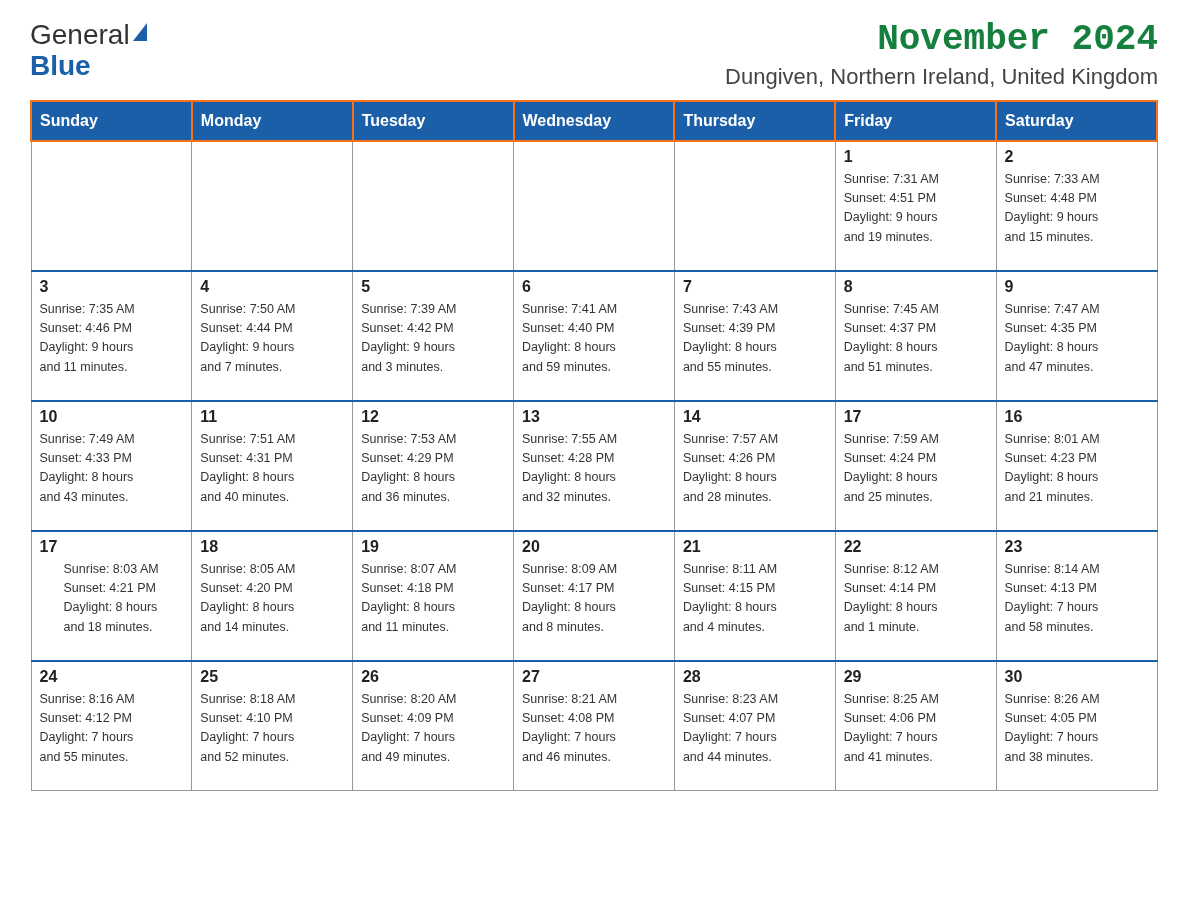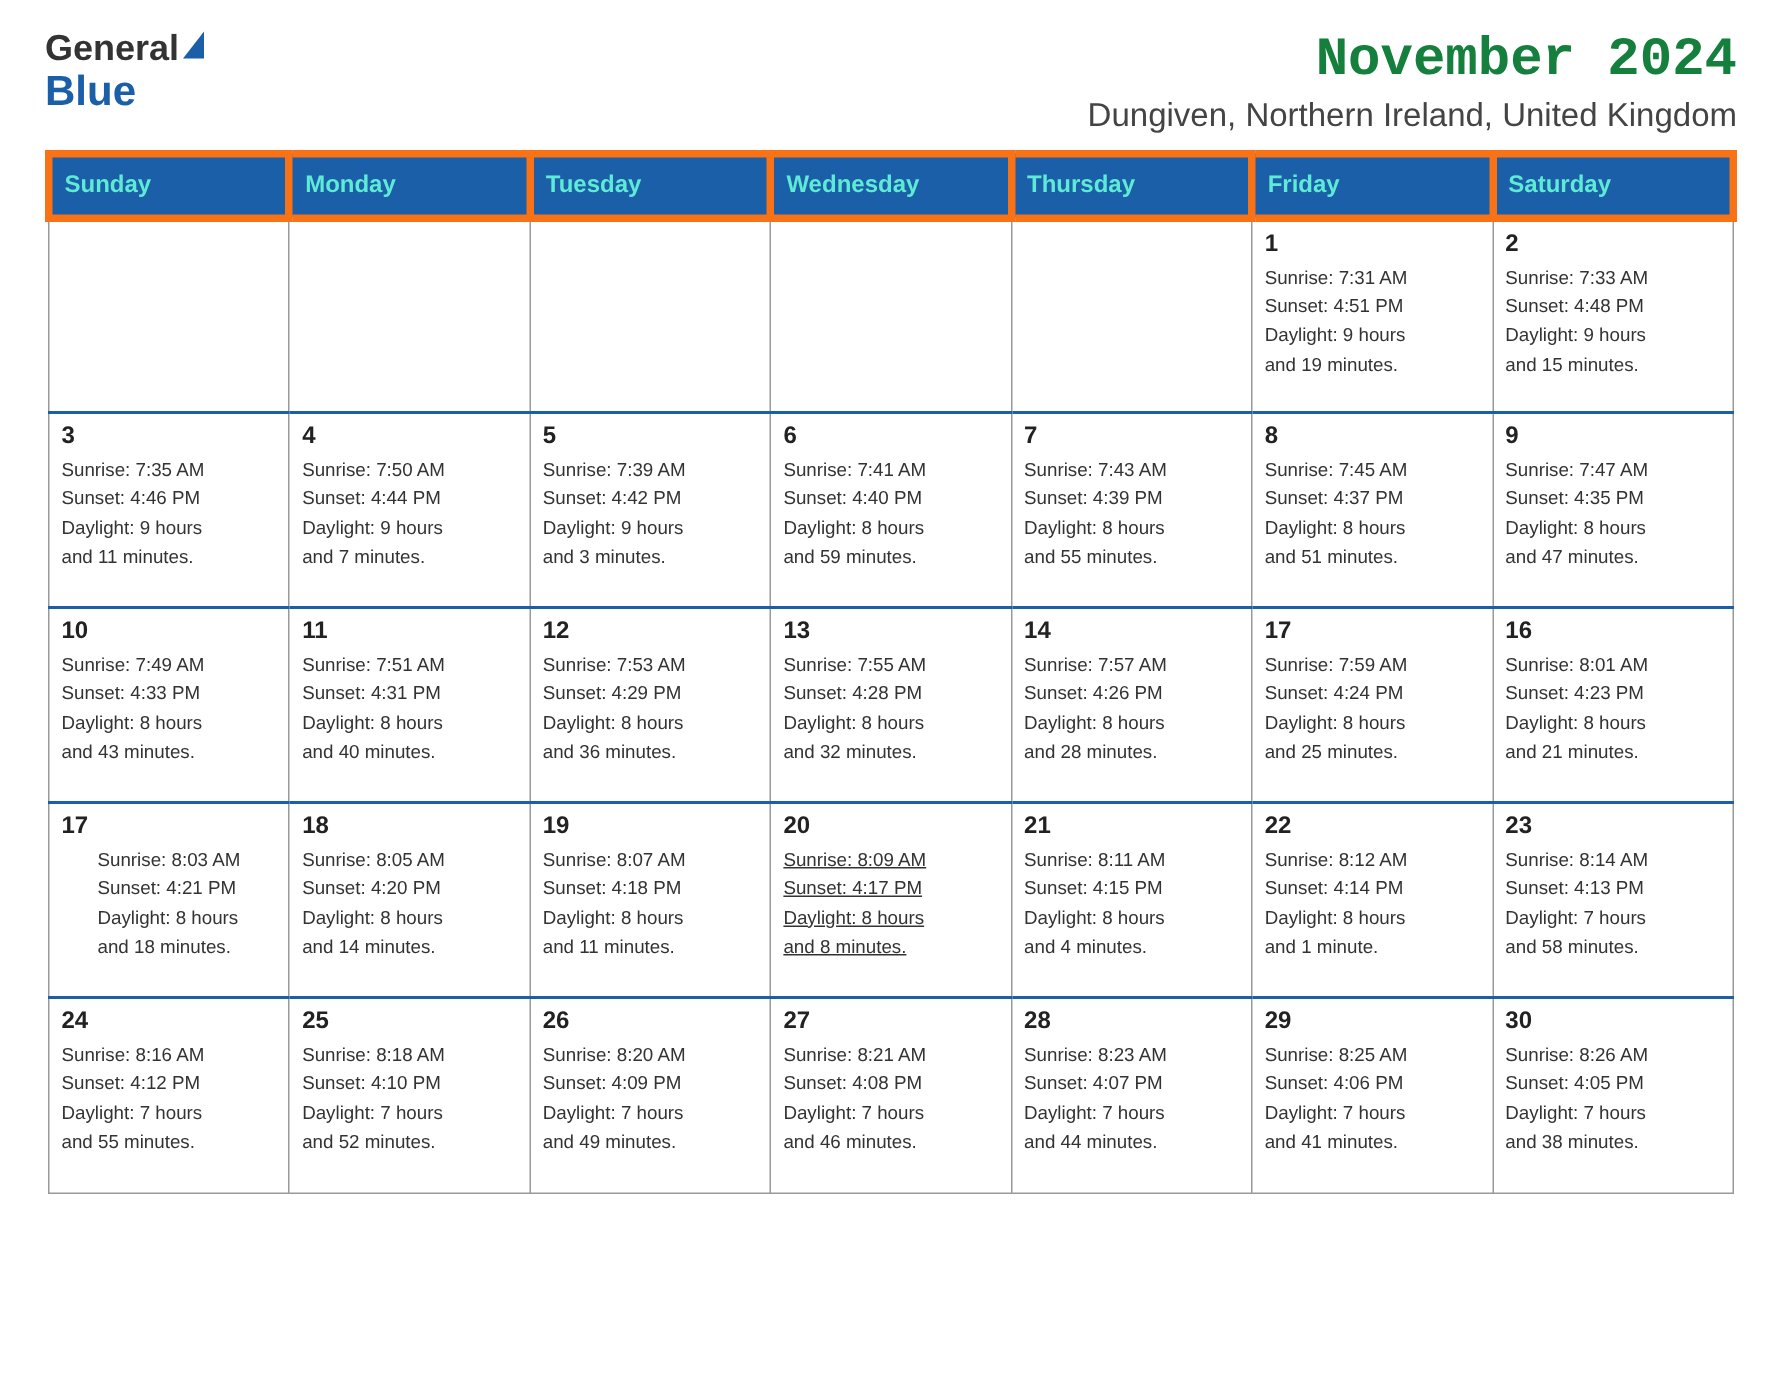--- a/index.html
+++ b/index.html
@@ -16,22 +16,22 @@
       justify-content: space-between;
       align-items: flex-start;
       margin-bottom: 10px;
     }
     .logo {
       display: flex;
       flex-direction: column;
       align-items: flex-start;
     }
     .logo-text-general {
-      font-size: 24px;
-      font-weight: bold;
+      font-size: 28px;
+      font-weight: normal;
       color: #333;
       line-height: 1.1;
     }
     .logo-text-blue {
       font-size: 28px;
       font-weight: bold;
       color: #1a5fa8;
       line-height: 1.1;
     }
     .title-area {
@@ -49,26 +49,26 @@
       color: #444;
       margin-top: 4px;
     }
     .calendar {
       width: 100%;
       border-collapse: collapse;
       margin-top: 10px;
     }
     .calendar th {
       background-color: #1a5fa8;
-      color: #5eead4;
+      color: #ffffff;
       font-size: 16px;
       font-weight: bold;
       padding: 10px 8px;
       text-align: left;
-      border: 5px solid #f97316;
+      border: 2px solid #f97316;
     }
     .calendar td {
       border: 1px solid #999;
       vertical-align: top;
       padding: 6px 8px;
       width: 14.28%;
       min-height: 110px;
       height: 130px;
     }
     .day-number {
@@ -276,21 +276,21 @@
         </td>
         <td>
           <span class="day-number">19</span>
           <div class="day-info" style="white-space: pre-line;">Sunrise: 8:07 AM
 Sunset: 4:18 PM
 Daylight: 8 hours
 and 11 minutes.</div>
         </td>
         <td>
           <span class="day-number">20</span>
-          <div class="day-info" style="white-space: pre-line; text-decoration: underline;">Sunrise: 8:09 AM
+          <div class="day-info" style="white-space: pre-line;">Sunrise: 8:09 AM
 Sunset: 4:17 PM
 Daylight: 8 hours
 and 8 minutes.</div>
         </td>
         <td>
           <span class="day-number">21</span>
           <div class="day-info" style="white-space: pre-line;">Sunrise: 8:11 AM
 Sunset: 4:15 PM
 Daylight: 8 hours
 and 4 minutes.</div>

